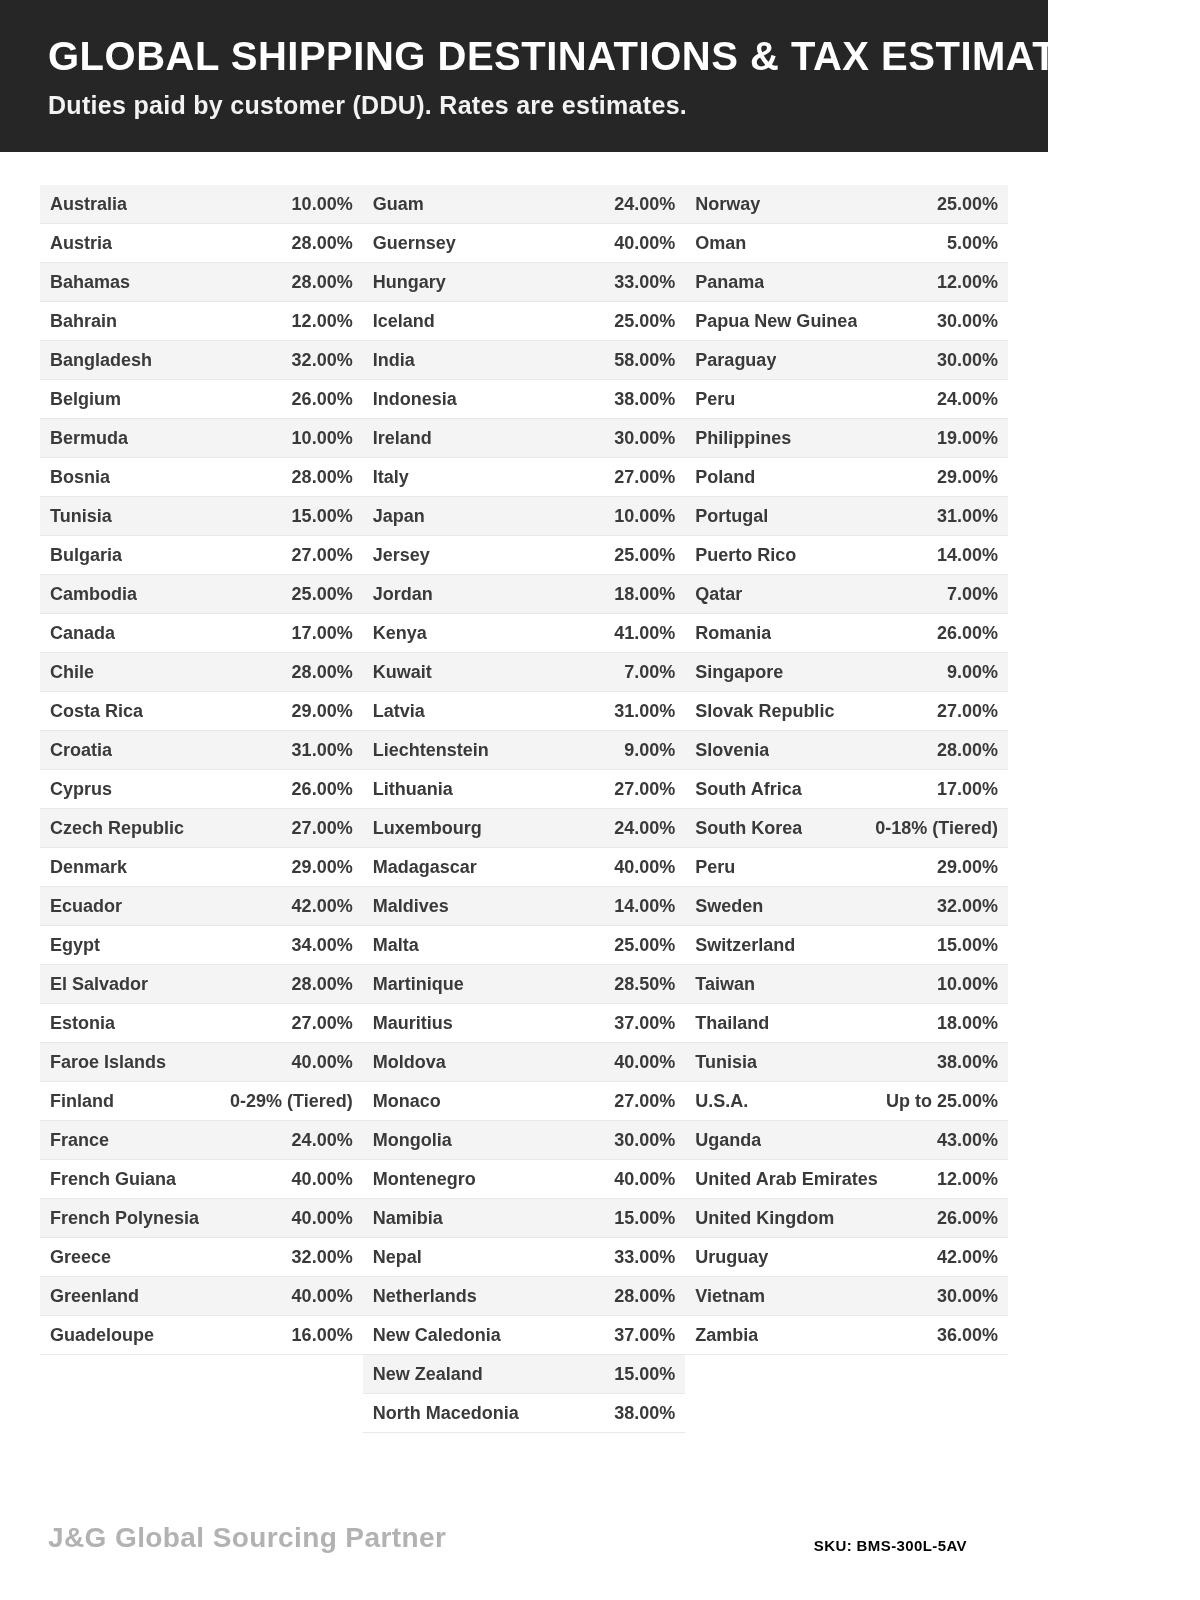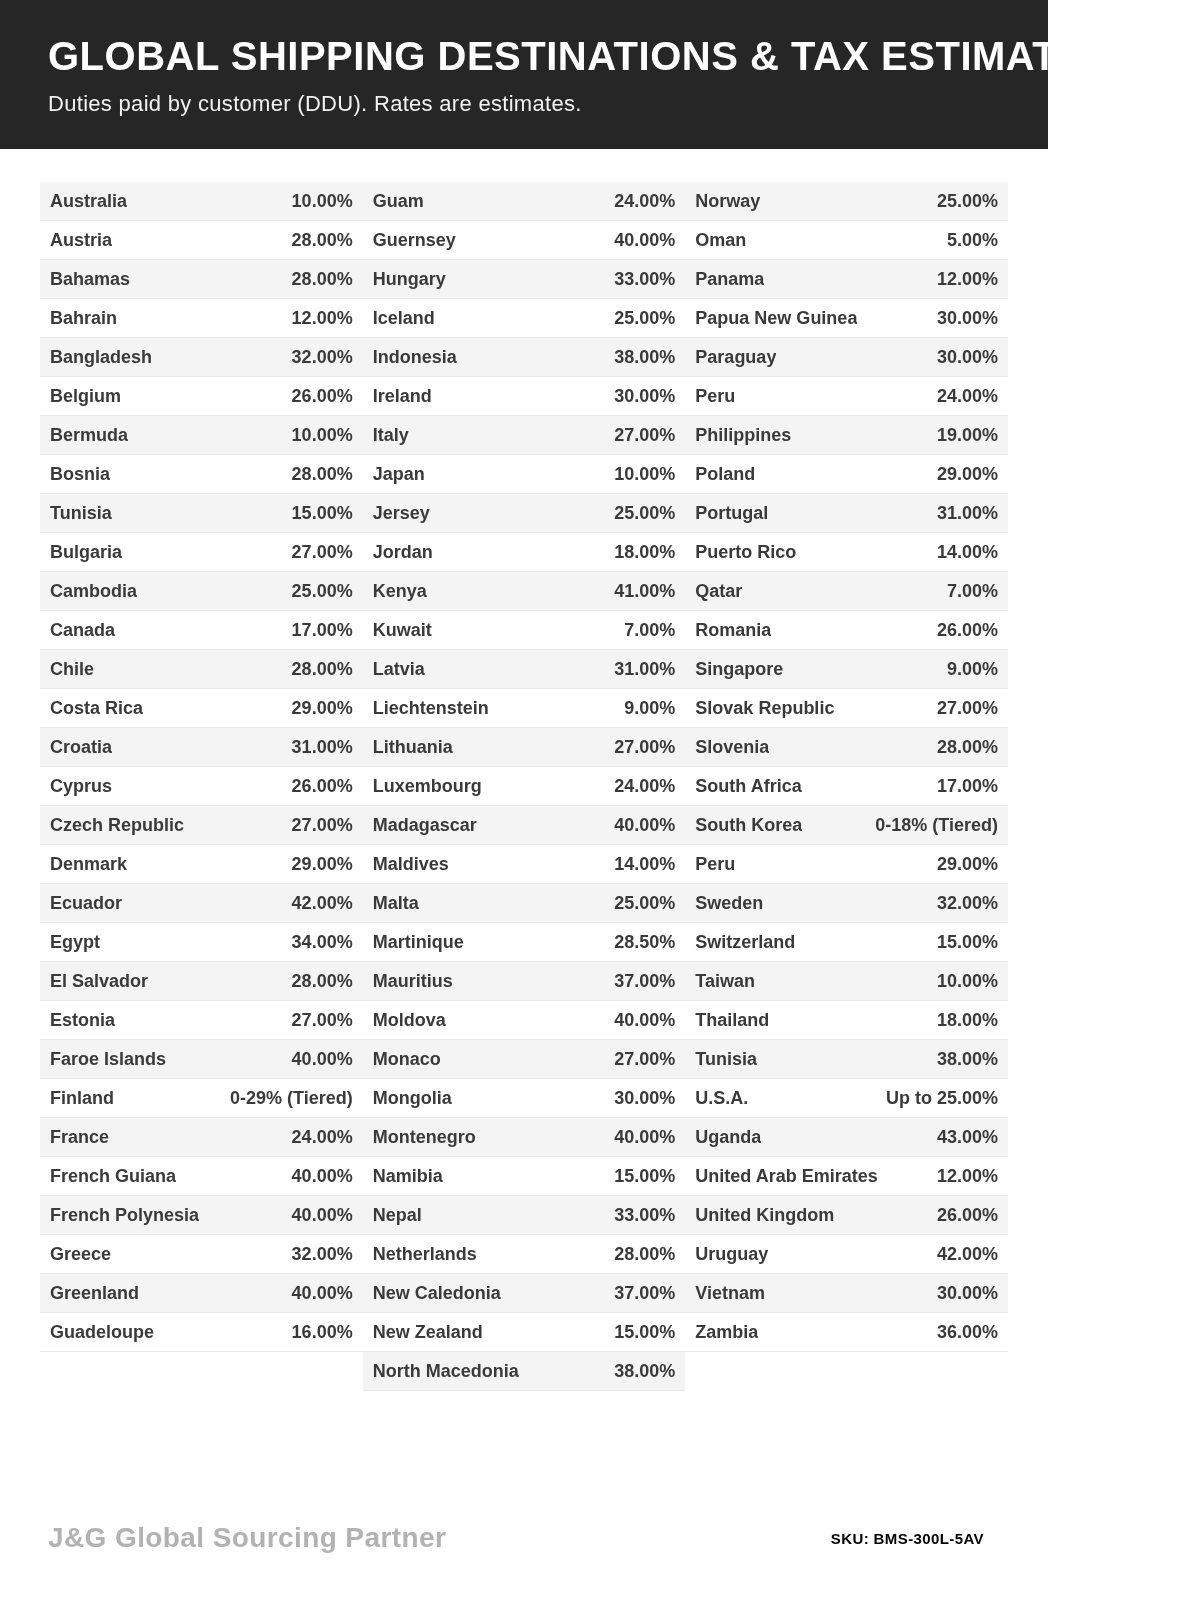--- a/index.html
+++ b/index.html
@@ -24,22 +24,22 @@
     padding: 34px 48px 32px 48px;
   }
   .header .title {
     font-size: 40px;
     font-weight: bold;
     letter-spacing: 0.5px;
     white-space: nowrap;
   }
   .header .subtitle {
     margin-top: 12px;
-    font-size: 22px;
-    font-weight: normal;
+    font-size: 25px;
+    font-weight: bold;
     color: #f2f2f2;
     letter-spacing: 0.3px;
   }
   .table-area {
     display: flex;
     align-items: flex-start;
     gap: 0;
     padding: 0 40px;
     margin-top: 33px;
   }
@@ -68,25 +68,25 @@
     text-overflow: ellipsis;
   }
   .row .rate {
     color: #3a3a3a;
     margin-left: 8px;
     flex-shrink: 0;
   }
   .footer {
     position: absolute;
     left: 48px;
-    right: 64px;
+    right: 81px;
     bottom: 46px;
     display: flex;
     justify-content: space-between;
-    align-items: center;
+    align-items: flex-end;
   }
   .brand {
     font-size: 28px;
     font-weight: bold;
     color: #b2b2b2;
     letter-spacing: 0.4px;
   }
   .sku {
     font-size: 15px;
     font-weight: bold;
@@ -238,20 +238,24 @@
         </div>
         <div class="row">
           <span class="country">Hungary</span>
           <span class="rate">33.00%</span>
         </div>
         <div class="row">
           <span class="country">Iceland</span>
           <span class="rate">25.00%</span>
         </div>
         <div class="row">
+          <span class="country">India</span>
+          <span class="rate">58.00%</span>
+        </div>
+        <div class="row">
           <span class="country">Indonesia</span>
           <span class="rate">38.00%</span>
         </div>
         <div class="row">
           <span class="country">Ireland</span>
           <span class="rate">30.00%</span>
         </div>
         <div class="row">
           <span class="country">Italy</span>
           <span class="rate">27.00%</span>

